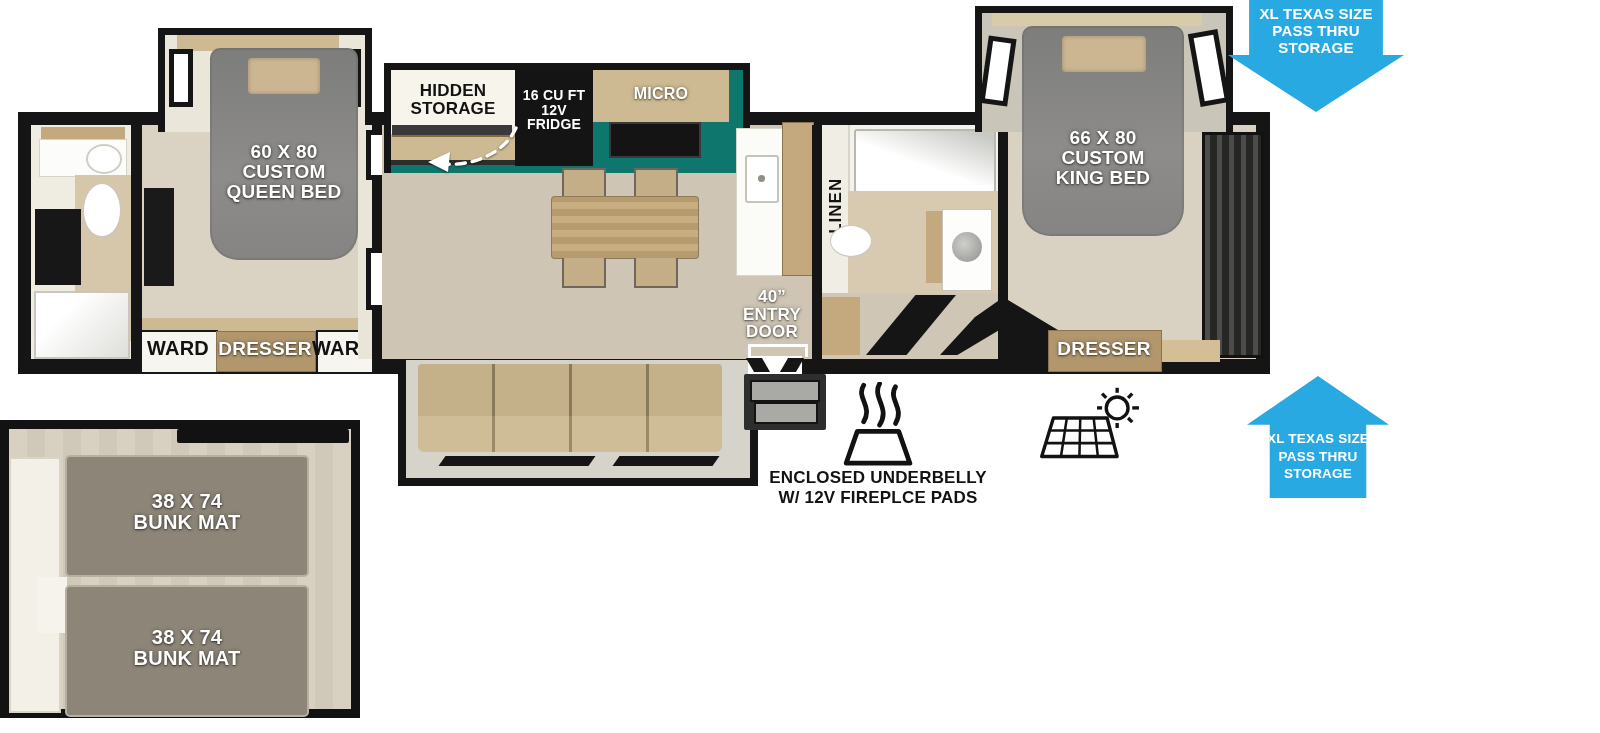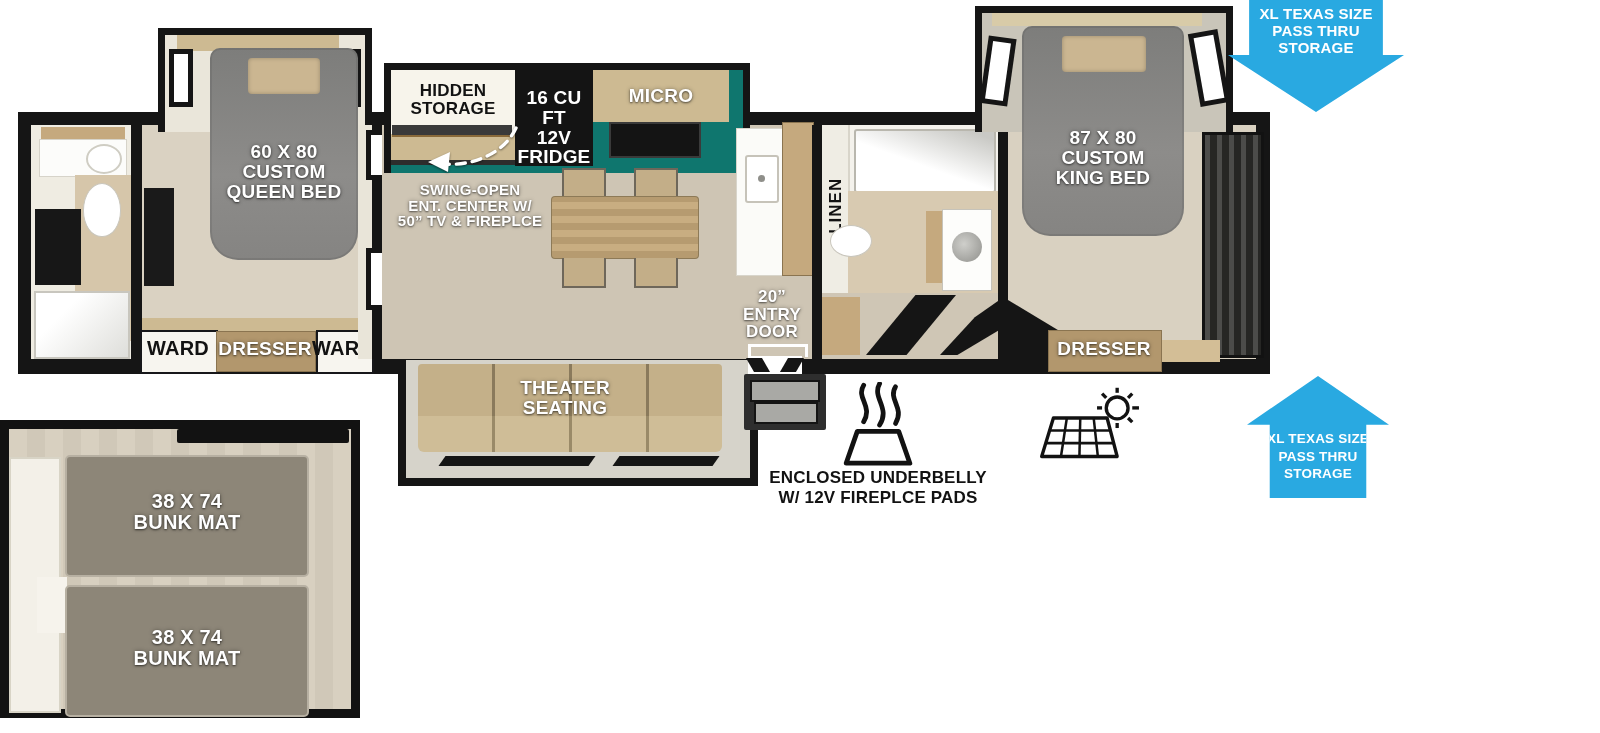--- a/index.html
+++ b/index.html
@@ -95,36 +95,33 @@
     </div>
 
   <div class="abs floor" style="left:382px;top:125px;width:430px;height:234px;background:#cec5b4;"></div>
 
   <div class="abs" style="left:384px;top:22px;width:352px;height:103px;border:7px solid #151515;border-bottom:none;background:#0f766e;margin-top:41px;">
     <div class="abs" style="left:0;top:0;width:124px;height:64px;background:#f7f4eb;"></div>
     <div class="lbl lblB" style="left:0;top:12px;width:124px;font-size:17px;">HIDDEN
 STORAGE</div>
     <div class="abs wood" style="left:0;top:64px;width:124px;height:26px;background:#cdba92;border-bottom:5px solid #2d2d2d;"></div>
     <div class="abs" style="left:124px;top:0;width:78px;height:96px;background:#141414;"></div>
-    <div class="lbl lblW" style="left:124px;top:18px;width:78px;font-size:19px;text-shadow:none;text-align:center;">16 CU FT
+    <div class="lbl lblW" style="left:124px;top:18px;width:78px;font-size:14px;text-shadow:none;text-align:center;">16 CU FT
 12V
 FRIDGE</div>
     <div class="abs wood" style="left:202px;top:0;width:136px;height:52px;background:#cdba92;"></div>
-    <div class="lbl lblW" style="left:202px;top:16px;width:136px;font-size:19px;">MICRO</div>
+    <div class="lbl lblW" style="left:202px;top:16px;width:136px;font-size:16px;">MICRO</div>
     <div class="abs" style="left:218px;top:52px;width:88px;height:32px;background:#141414;border:2px solid #3a3a3a;"></div>
   </div>
   <div class="abs" style="left:392px;top:125px;width:120px;height:10px;background:#3a3a3a;border-bottom:2px solid #8a6a3a;"></div>
 
   <svg class="abs" style="left:420px;top:120px;width:104px;height:64px;filter:drop-shadow(0 1px 1px rgba(0,0,0,.5));" viewBox="0 0 104 64">
     <path d="M96,8 C84,34 52,46 26,44" fill="none" stroke="#fff" stroke-width="3.4" stroke-dasharray="9 7" stroke-linecap="round"></path>
     <polygon points="8,42 30,32 28,52" fill="#fff"></polygon>
   </svg>
-  <div class="lbl lblW" style="left:382px;top:182px;width:176px;font-size:15px;">SWING-OPEN
-ENT. CENTER W/
-50” TV &amp; FIREPLCE</div>
 
   <div class="abs" style="left:562px;top:168px;width:40px;height:30px;background:#c3ae88;border:2px solid #6e675a;border-bottom:none;"></div>
   <div class="abs" style="left:634px;top:168px;width:40px;height:30px;background:#c3ae88;border:2px solid #6e675a;border-bottom:none;"></div>
   <div class="abs" style="left:552px;top:197px;width:146px;height:61px;border-radius:3px;
               background:repeating-linear-gradient(0deg,#b69b70 0 7px,#c8ad81 7px 14px),#bfa478;
               box-shadow:0 0 0 1px #8d7a57;"></div>
   <div class="abs" style="left:562px;top:258px;width:40px;height:28px;background:#c3ae88;border:2px solid #6e675a;border-top:none;"></div>
   <div class="abs" style="left:634px;top:258px;width:40px;height:28px;background:#c3ae88;border:2px solid #6e675a;border-top:none;"></div>
 
   <div class="abs" style="left:736px;top:128px;width:46px;height:146px;background:#fbfbf8;border:1px solid #d8d5cb;">
@@ -135,28 +132,26 @@
   <div class="abs wood" style="left:782px;top:122px;width:30px;height:152px;border:1px solid #8a7450;"></div>
 
   <div class="abs" style="left:398px;top:360px;width:344px;height:118px;border:8px solid #151515;border-top:none;background:#d6d3ca;">
     <div class="abs" style="left:12px;top:4px;width:304px;height:52px;background:#c4b089;border-radius:4px 4px 0 0;
                 background-image:repeating-linear-gradient(90deg,rgba(0,0,0,0) 0 74px,#8a7a5c 74px 77px);"></div>
     <div class="abs" style="left:12px;top:56px;width:304px;height:36px;background:#cfbd97;border-radius:0 0 6px 6px;
                 background-image:repeating-linear-gradient(90deg,rgba(0,0,0,0) 0 74px,#9a8a68 74px 77px);"></div>
     <div class="abs" style="left:36px;top:96px;width:150px;height:10px;background:#151515;transform:skewX(-35deg);"></div>
     <div class="abs" style="left:210px;top:96px;width:100px;height:10px;background:#151515;transform:skewX(-35deg);"></div>
   </div>
-  <div class="lbl lblW" style="left:480px;top:378px;width:170px;font-size:19px;">THEATER
-SEATING</div>
 
   <div class="abs" style="left:748px;top:356px;width:54px;height:18px;background:#fff;">
     <div class="abs" style="left:2px;top:2px;width:16px;height:14px;background:#151515;transform:skewX(30deg);"></div>
     <div class="abs" style="right:2px;top:2px;width:16px;height:14px;background:#151515;transform:skewX(-30deg);"></div>
   </div>
-  <div class="lbl lblW" style="left:722px;top:288px;width:100px;font-size:17px;">20”
+  <div class="lbl lblW" style="left:722px;top:288px;width:100px;font-size:17px;">40”
 ENTRY
 DOOR</div>
   <div class="abs" style="left:748px;top:344px;width:54px;height:10px;border-top:3px solid #fff;border-left:3px solid #fff;border-right:3px solid #fff;"></div>
 
   <div class="abs" style="left:744px;top:374px;width:82px;height:56px;background:#2e2e2e;border-radius:2px;">
     <div class="stepgray" style="left:6px;top:6px;width:66px;height:18px;"></div>
     <div class="stepgray" style="left:10px;top:28px;width:60px;height:18px;"></div>
   </div>
 
   <div class="wall" style="left:812px;top:125px;width:10px;height:249px;"></div>
@@ -187,21 +182,21 @@
         <div class="winpane"></div>
       </div>
     <div class="winframe" style="right:2px;top:18px;width:30px;height:74px;transform:rotate(-10deg);">
         <div class="winpane"></div>
       </div>
   </div>
 
   <div class="abs bed" style="left:1022px;top:26px;width:162px;height:210px;">
     <div class="pillow" style="left:40px;top:10px;width:84px;height:36px;"></div>
   </div>
-  <div class="lbl lblW" style="left:1018px;top:128px;width:170px;font-size:19px;">87 X 80
+  <div class="lbl lblW" style="left:1018px;top:128px;width:170px;font-size:19px;">66 X 80
 CUSTOM
 KING BED</div>
 
   <div class="abs" style="left:1202px;top:132px;width:56px;height:220px;border:3px solid #121212;
               background:repeating-linear-gradient(90deg,#4c4c4a 0 5px,#262624 5px 12px);"></div>
   <div class="abs" style="left:1008px;top:300px;width:54px;height:59px;background:#151515;clip-path:polygon(0 0,100% 55%,100% 100%,0 100%);"></div>
   <div class="abs" style="left:1048px;top:330px;width:112px;height:40px;background:#b2976d;border:1px solid #8a7450;"></div>
   <div class="lbl lblW" style="left:1048px;top:339px;width:112px;font-size:19px;">DRESSER</div>
   <div class="abs wood" style="left:1162px;top:340px;width:58px;height:22px;background:#d3be96;"></div>
 

